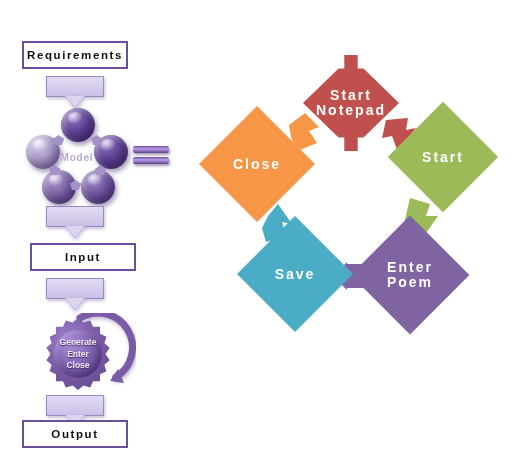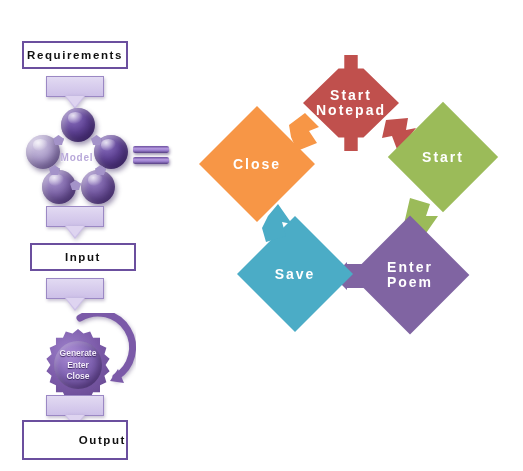--- a/index.html
+++ b/index.html
@@ -149,37 +149,37 @@
     <div class="arrow-blk" style="left:46px;top:278px;width:58px;height:34px;">
       <div class="body"></div>
       <div class="head"></div>
       <div class="head-in"></div>
     </div>
 
     <svg class="gear-arc" style="left:60px;top:313px;width:76px;height:76px;" viewBox="0 0 76 76">
       <path d="M 20 5 A 34 34 0 0 1 56 64" fill="none" stroke="#7b5aa8" stroke-width="7" stroke-linecap="round" style="filter:drop-shadow(1px 2px 2px rgba(50,30,90,.35))"></path>
       <path d="M 58 56 L 64 70 L 50 68 Z" fill="#7b5aa8"></path>
     </svg>
-    <div class="gear" style="left:42px;top:329px;width:72px;height:72px;">
+    <div class="gear" style="left:42px;top:318px;width:72px;height:72px;">
       <div class="teeth"></div>
       <div class="hub"></div>
       <div class="glabel">
         <div>Generate</div>
         <div>Enter</div>
         <div>Close</div>
       </div>
     </div>
 
     <div class="arrow-blk" style="left:46px;top:395px;width:58px;height:34px;">
       <div class="body"></div>
       <div class="head"></div>
       <div class="head-in"></div>
     </div>
 
-    <div class="term-box" style="left:22px;top:420px;width:106px;height:40px;justify-content:flex-end;">
+    <div class="term-box" style="left:22px;top:420px;width:106px;height:28px;">
       <span>Output</span>
     </div>
   </div>
 
   <div>
 
     <div class="diamond notched" style="left:303px;top:55px;width:96px;height:96px;">
       <div class="dshape" style="background:#c0504d;"></div>
       <div class="dtxt">
         <div>Start</div>

